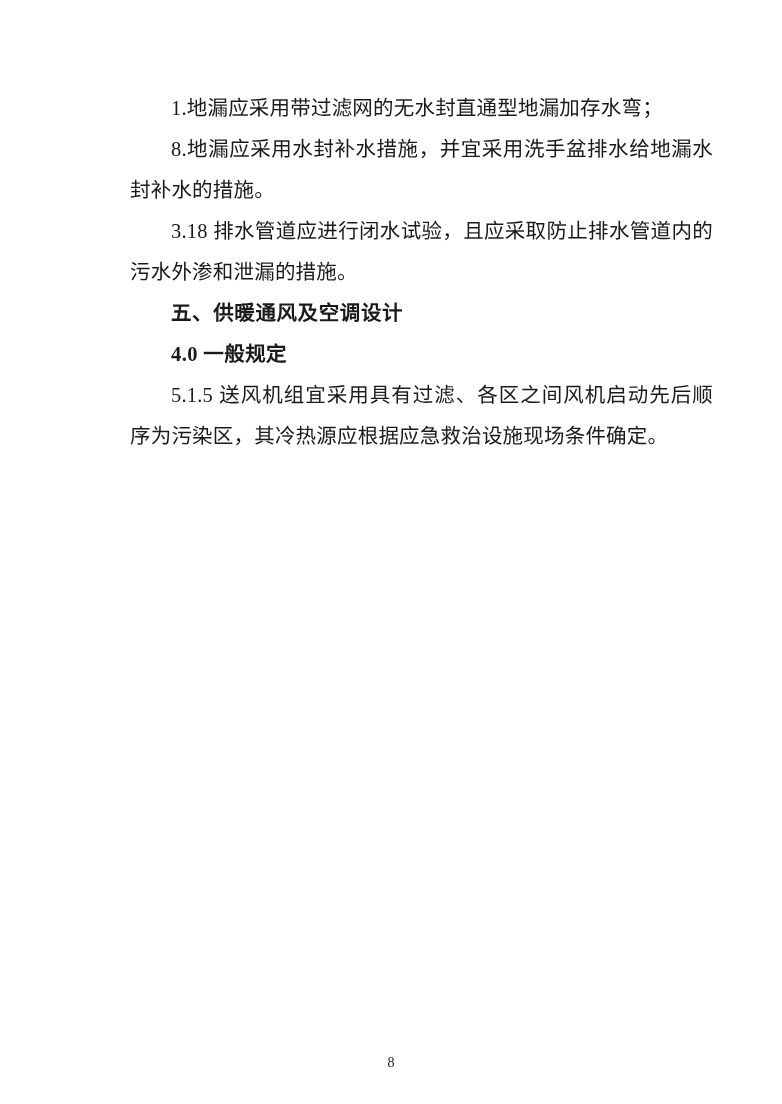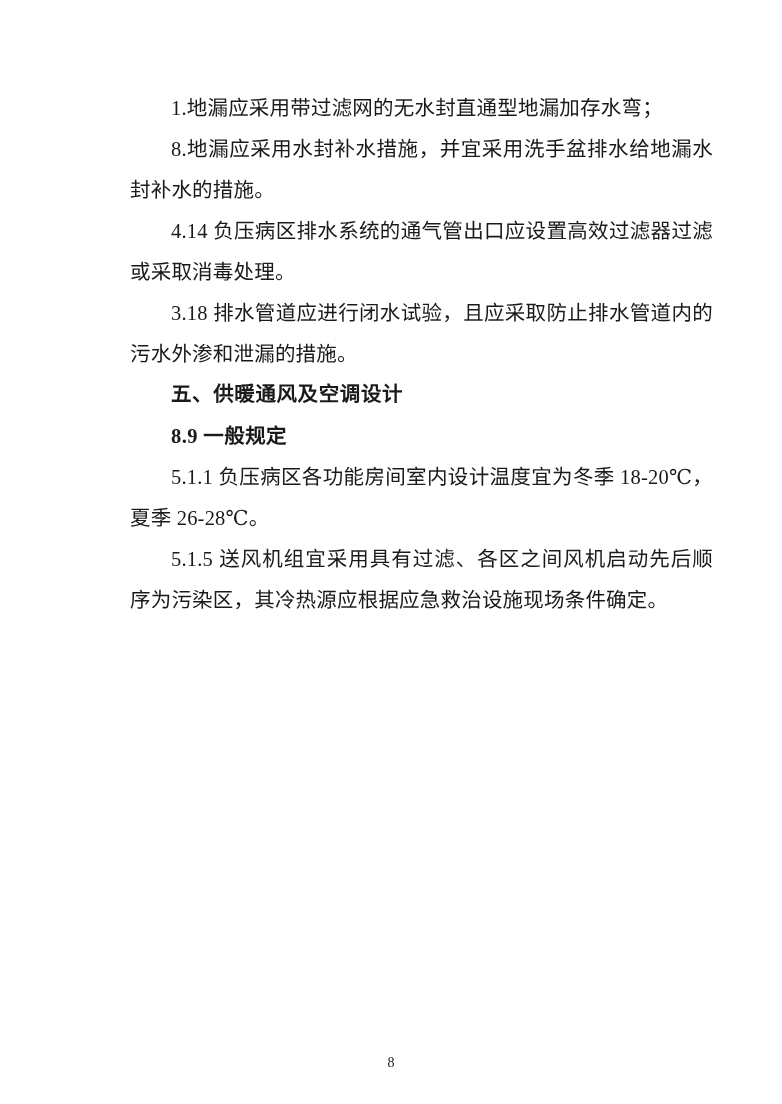--- a/index.html
+++ b/index.html
@@ -31,21 +31,20 @@
     text-indent: 2em;
     text-align: justify;
     text-justify: inter-ideograph;
     letter-spacing: 0.2px;
   }
   p.heading {
     margin: 0;
     text-indent: 2em;
     font-weight: bold;
     letter-spacing: 0.6px;
-    font-family: Liberation Mono, monospace;
   }
   p.subheading {
     margin: 0;
     text-indent: 2em;
     font-weight: bold;
     letter-spacing: 0.4px;
   }
   .page-number {
     position: absolute;
     bottom: 33px;
@@ -57,21 +56,19 @@
     font-family: "Liberation Serif", "DejaVu Serif", serif;
   }
 </style>
 </head>
 <body>
 
 <div class="page">
   <div class="doc-body">
     <p class="para">1.地漏应采用带过滤网的无水封直通型地漏加存水弯；</p>
     <p class="para">8.地漏应采用水封补水措施，并宜采用洗手盆排水给地漏水封补水的措施。</p>
-    <p class="para">4.14 负压病区排水系统的通气管出口应设置高效过滤器过滤或采取消毒处理。</p>
     <p class="para">3.18 排水管道应进行闭水试验，且应采取防止排水管道内的污水外渗和泄漏的措施。</p>
     <p class="heading">五、供暖通风及空调设计</p>
-    <p class="subheading">8.9 一般规定</p>
-    <p class="para">5.1.1 负压病区各功能房间室内设计温度宜为冬季 18-20℃，夏季 26-28℃。</p>
+    <p class="subheading">4.0 一般规定</p>
     <p class="para">5.1.5 送风机组宜采用具有过滤、各区之间风机启动先后顺序为污染区，其冷热源应根据应急救治设施现场条件确定。</p>
   </div>
   <div class="page-number">8</div>
 </div>
 
 </body></html>

